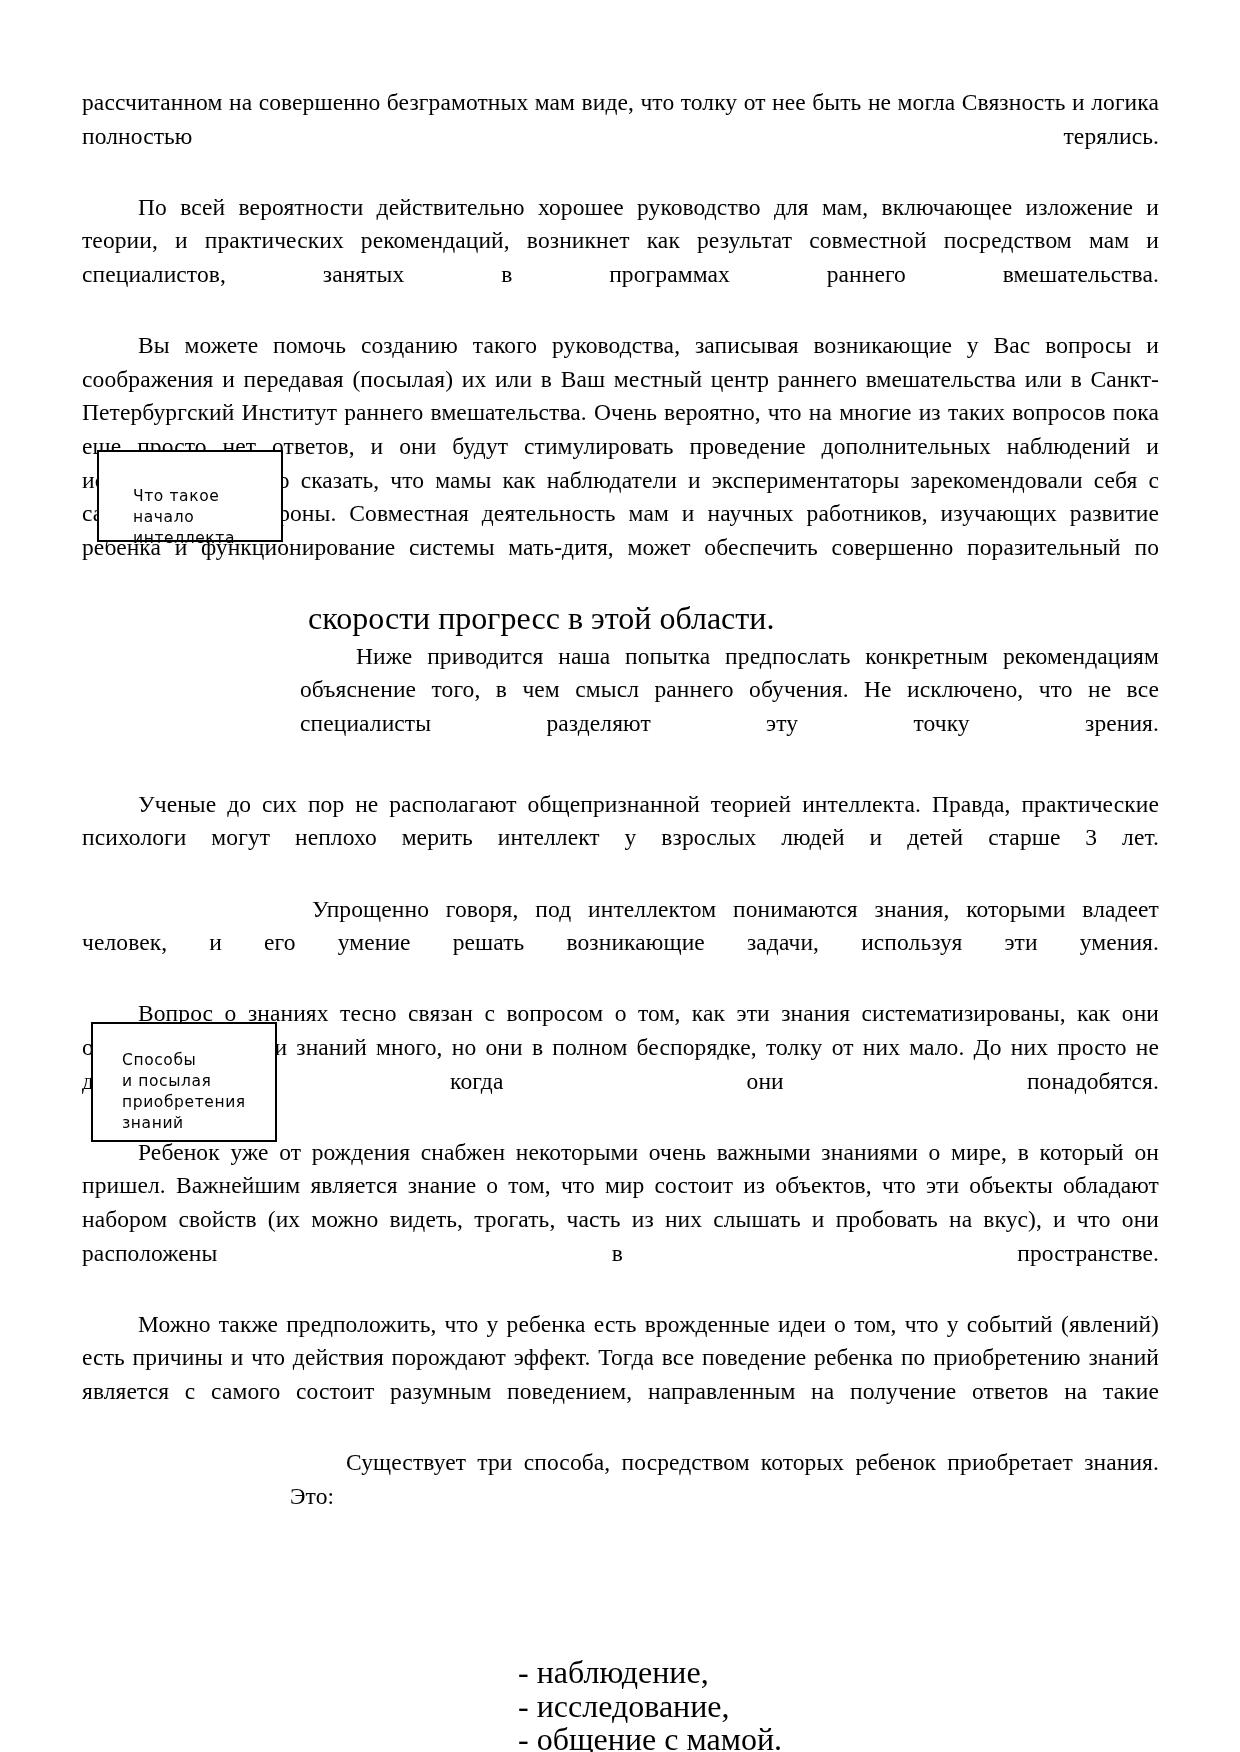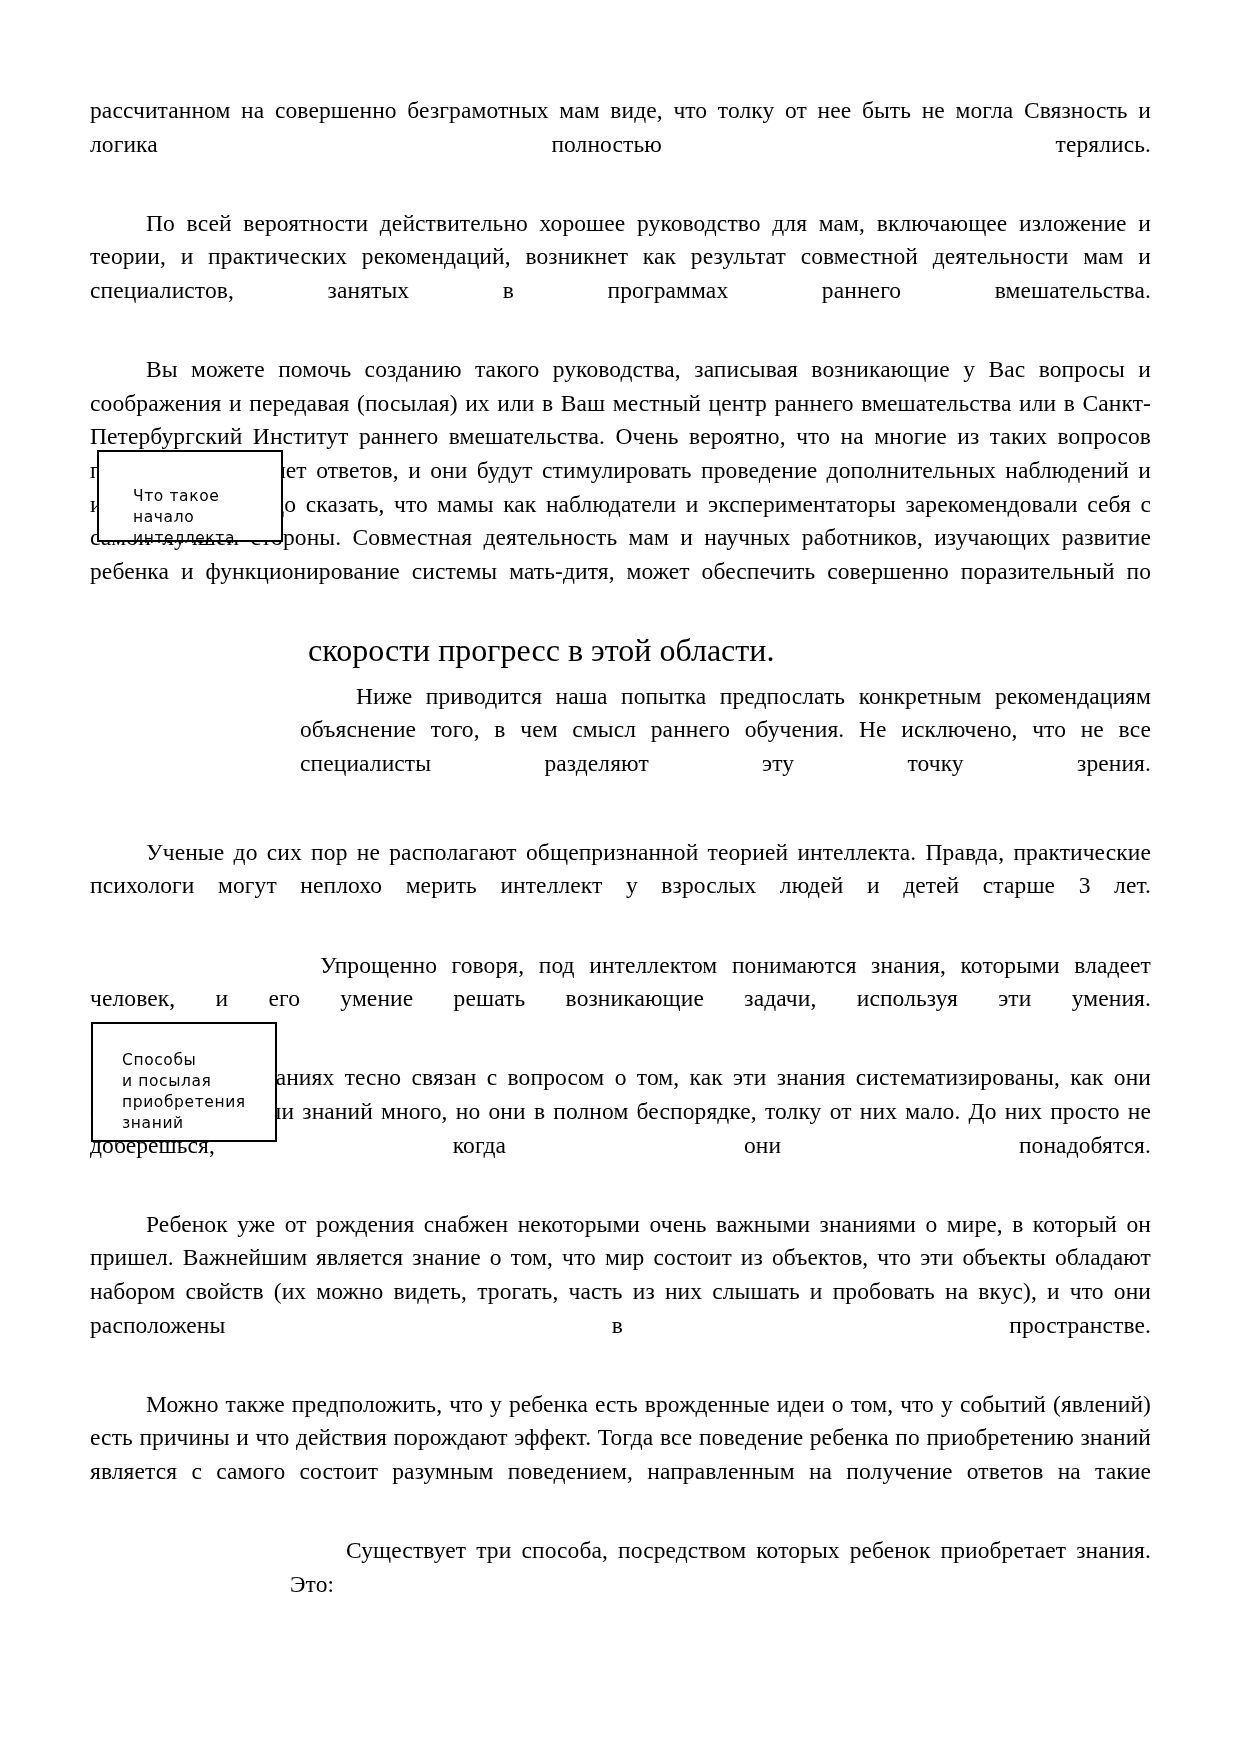--- a/index.html
+++ b/index.html
@@ -25,21 +25,21 @@
 
   
   .text-column {
     position: absolute;
     left: 78px;
     top: 82px;
     width: 1085px;
   }
 
   p.para {
-    margin: 12px;
+    margin: 4px;
     font-size: 23.5px;
     line-height: 33.6px;
     text-align: justify;
     text-indent: 56px;
     letter-spacing: 0.1px;
     word-spacing: 0.5px;
   }
   p.para.no-indent {
     text-indent: 0;
   }
@@ -116,21 +116,21 @@
 </style>
 </head>
 <body>
 
 <div class="page">
 
   <div class="text-column">
 
     <p class="para no-indent">рассчитанном на совершенно безграмотных мам виде, что толку от нее быть не могла Связность и логика полностью терялись.</p>
 
-    <p class="para">По всей вероятности действительно хорошее руководство для мам, включающее изложение и теории, и практических рекомендаций, возникнет как результат совместной деятельности мам и специалистов, занятых в программах раннего вмешательства.</p>
+    <p class="para">По всей вероятности действительно хорошее руководство для мам, включающее изложение и теории, и практических рекомендаций, возникнет как результат совместной посредством мам и специалистов, занятых в программах раннего вмешательства.</p>
 
     <p class="para">Вы можете помочь созданию такого руководства, записывая возникающие у Вас вопросы и соображения и передавая (посылая) их или в Ваш местный центр раннего вмешательства или в Санкт-Петербургский Институт раннего вмешательства. Очень вероятно, что на многие из таких вопросов пока еще просто нет ответов, и они будут стимулировать проведение дополнительных наблюдений и исследований. Надо сказать, что мамы как наблюдатели и экспериментаторы зарекомендовали себя с самой лучшей стороны. Совместная деятельность мам и научных работников, изучающих развитие ребенка и функционирование системы мать-дитя, может обеспечить совершенно поразительный по</p>
     <p class="line-center pad-left-230">скорости прогресс в этой области.</p>
 
     <div class="flow-block">
       <div class="float-left-spacer-1"></div>
       <p class="para">Ниже приводится наша попытка предпослать конкретным рекомендациям объяснение того, в чем смысл раннего обучения. Не исключено, что не все специалисты разделяют эту точку зрения.</p>
       <p class="para">Ученые до сих пор не располагают общепризнанной теорией интеллекта. Правда, практические психологи могут неплохо мерить интеллект у взрослых людей и детей старше 3 лет.</p>
     </div>
 

